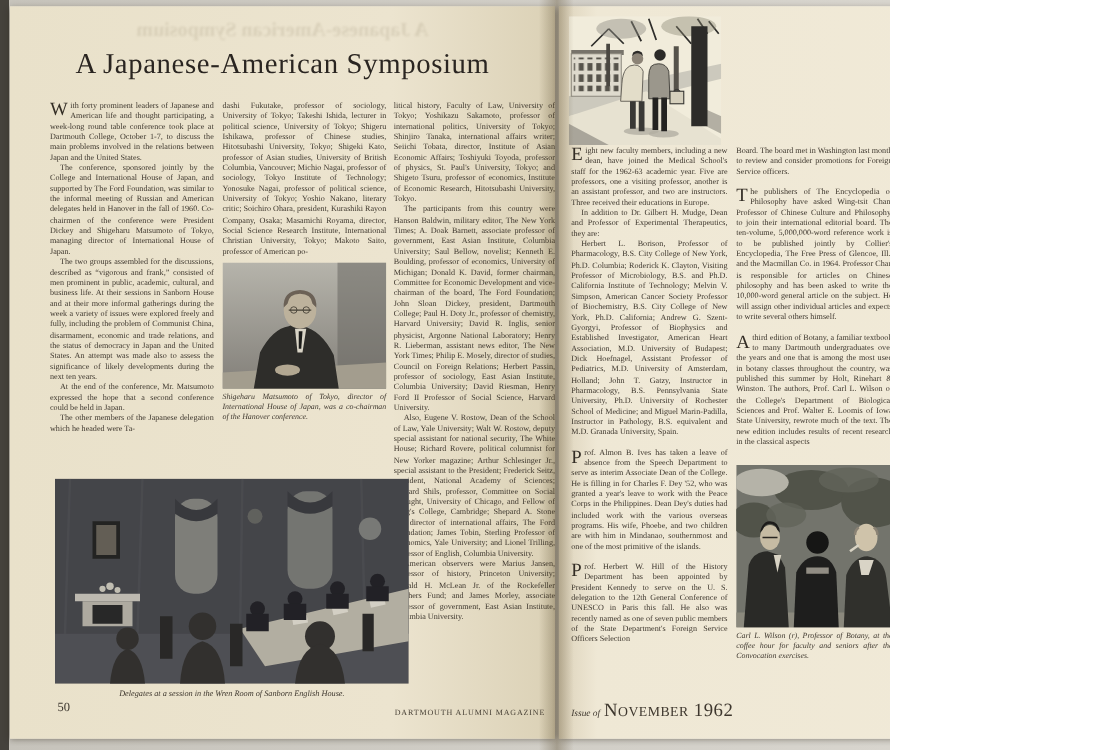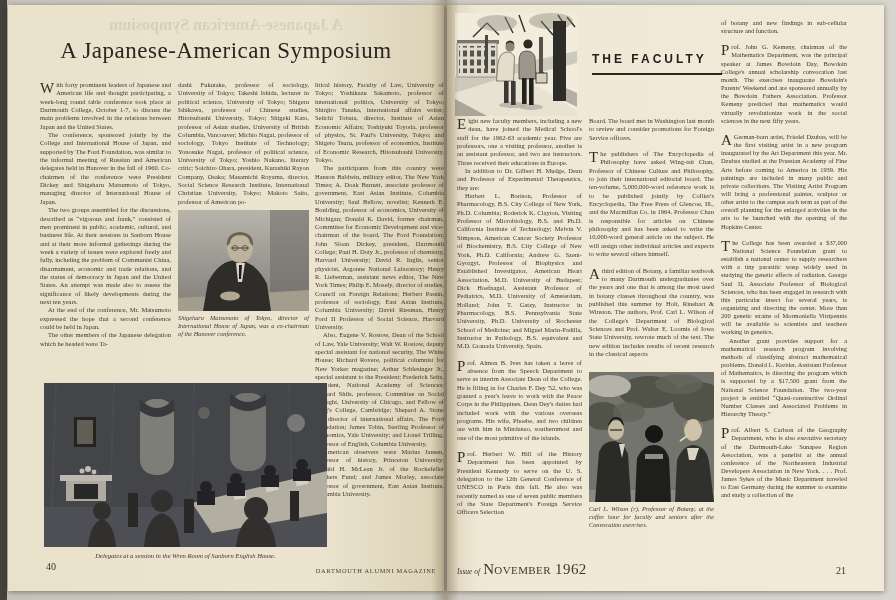--- a/index.html
+++ b/index.html
@@ -1,16 +1,16 @@
 <!DOCTYPE html>
 <html><head>
 <meta charset="utf-8">
 <style>
   html,body{margin:0;padding:0;}
-  .scan{position:relative;width:896px;height:600px;overflow:hidden;
+  .scan{position:relative;width:712px;height:600px;overflow:hidden;
     background:linear-gradient(90deg,#45423c 0px,#45423c 7px,#c6c3bb 7px,#d8d5ce 100%);
     font-family:"Liberation Serif",serif;}
   .page{position:absolute;top:5px;height:586px;box-shadow:0 1px 5px rgba(40,32,18,.45);}
   .page-left{left:8px;width:436px;background:linear-gradient(90deg,#e9e1ca 0%,#ece4cf 70%,#dbd1b6 100%);}
   .page-right{left:447px;width:437px;background:linear-gradient(90deg,#dcd2ba 0%,#efe8d5 7%,#f1ead8 100%);}
   .fold{position:absolute;left:431px;top:0;width:28px;height:600px;z-index:6;
     background:linear-gradient(90deg,rgba(72,56,24,0) 0%,rgba(72,56,24,.32) 52%,rgba(72,56,24,0) 100%);}
   .ghost{position:absolute;top:11px;left:0;width:100%;text-align:center;margin:0;
     font:600 16px "Liberation Serif",serif;color:#7d6f52;opacity:.16;
     transform:scaleX(-1);filter:blur(.7px);}
@@ -153,21 +153,21 @@
           <rect x="84" y="110" width="10" height="34"></rect>
             <rect x="140" y="116" width="10" height="34"></rect>
           <rect x="246" y="108" width="9" height="30"></rect>
         </g>
         <rect width="283" height="164" fill="#20222a" opacity="0.12"></rect>
       </svg>
     </figure>
     <div class="wide-cap">Delegates at a session in the Wren Room of Sanborn English House.</div>
 
     <div class="fmag">DARTMOUTH ALUMNI MAGAZINE</div>
-    <div class="pn pn-30">40</div>
+    <div class="pn pn-30">50</div>
   </div>
 
   <div class="page page-right">
 
     <figure class="illus">
       <svg viewBox="0 0 122 103">
         <defs>
           <pattern id="win" width="7" height="9" patternUnits="userSpaceOnUse">
             <rect width="7" height="9" fill="#dedacd"></rect>
               <rect x="1" y="1.5" width="4" height="6" fill="#56534b"></rect>
@@ -196,24 +196,20 @@
         <rect x="56" y="68" width="4.6" height="24" fill="#3a3936"></rect>
         <circle cx="73" cy="31" r="4.6" fill="#2b2a27"></circle>
         <path d="M66,40 q-2,3 -2,8 l0,18 h17 l-1,-22 q-2,-6 -8,-6 q-4,0 -6,2 z" fill="#9b978c" stroke="#4a4842" stroke-width="0.8"></path>
         <rect x="67" y="65" width="4.6" height="26" fill="#232220"></rect>
         <rect x="74" y="65" width="4.6" height="27" fill="#232220"></rect>
         <rect x="81" y="60" width="11" height="10" fill="#d6d0bd" stroke="#3a3936" stroke-width="0.9"></rect>
         <path d="M84,60 q2.5,-3 5,0" stroke="#3a3936" stroke-width="0.9" fill="none"></path>
       </svg>
     </figure>
 
-    <div class="fachead">
-      <span class="txt">THE FACULTY</span>
-      <div class="rule"></div>
-    </div>
 
     <div class="col c1R">
       <p class="dc">Eight new faculty members, including a new dean, have joined the Medical School's staff for the 1962-63 academic year. Five are professors, one a visiting professor, another is an assistant professor, and two are instructors. Three received their educations in Europe.</p>
       <p class="ind">In addition to Dr. Gilbert H. Mudge, Dean and Professor of Experimental Therapeutics, they are:</p>
       <p class="ind">Herbert L. Borison, Professor of Pharmacology, B.S. City College of New York, Ph.D. Columbia; Roderick K. Clayton, Visiting Professor of Microbiology, B.S. and Ph.D. California Institute of Technology; Melvin V. Simpson, American Cancer Society Professor of Biochemistry, B.S. City College of New York, Ph.D. California; Andrew G. Szent-Gyorgyi, Professor of Biophysics and Established Investigator, American Heart Association, M.D. University of Budapest; Dick Hoefnagel, Assistant Professor of Pediatrics, M.D. University of Amsterdam, Holland; John T. Gatzy, Instructor in Pharmacology, B.S. Pennsylvania State University, Ph.D. University of Rochester School of Medicine; and Miguel Marin-Padilla, Instructor in Pathology, B.S. equivalent and M.D. Granada University, Spain.</p>
       <p class="dc gap">Prof. Almon B. Ives has taken a leave of absence from the Speech Department to serve as interim Associate Dean of the College. He is filling in for Charles F. Dey '52, who was granted a year's leave to work with the Peace Corps in the Philippines. Dean Dey's duties had included work with the various overseas programs. His wife, Phoebe, and two children are with him in Mindanao, southernmost and one of the most primitive of the islands.</p>
       <p class="dc gap">Prof. Herbert W. Hill of the History Department has been appointed by President Kennedy to serve on the U. S. delegation to the 12th General Conference of UNESCO in Paris this fall. He also was recently named as one of seven public members of the State Department's Foreign Service Officers Selection</p>
     </div>
 
     <div class="col c2R">

